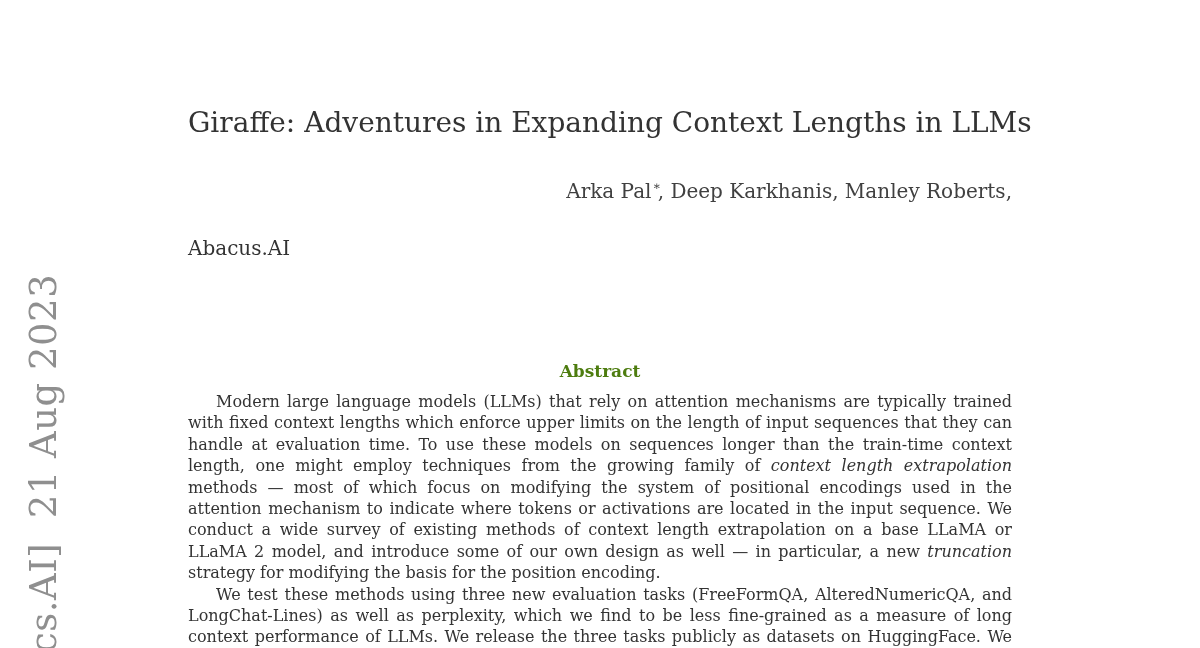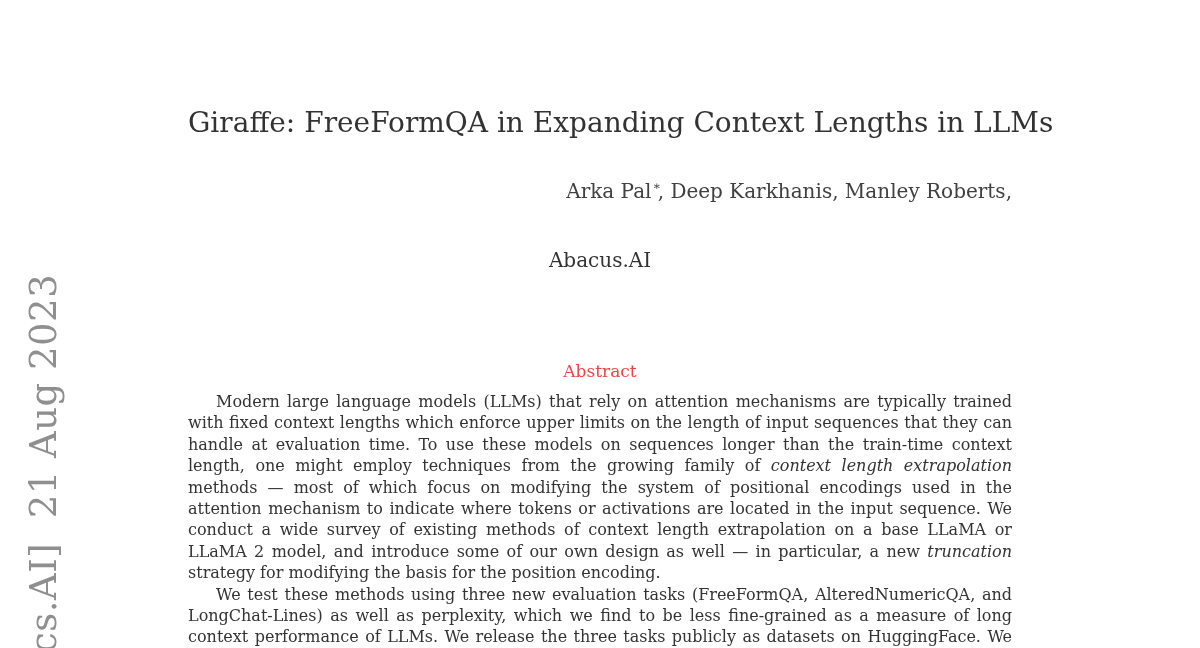--- a/index.html
+++ b/index.html
@@ -58,36 +58,35 @@
     color: #404040;
   }
   .authors sup {
     font-size: 60%;
     vertical-align: super;
     margin-left: 1px;
     margin-right: -3px;
   }
   .affiliation {
     position: absolute;
-    top: 248px;
+    top: 236px;
     left: 0;
     width: 100%;
-    text-align: center;
     font-size: 20px;
     color: #333333;
   }
   .abstract-heading {
     position: absolute;
     top: 361px;
     left: 0;
     width: 100%;
     text-align: center;
     font-size: 17px;
-    font-weight: normal;
-    color: #ef4444;
+    font-weight: bold;
+    color: #4d7c0f;
   }
   .abstract-body {
     position: absolute;
     top: 391px;
     left: 0;
     width: 824px;
     font-size: 16px;
     line-height: 21.4px;
     text-align: justify;
     color: #333333;
@@ -103,21 +102,21 @@
 </style>
 </head>
 <body>
 
 <div class="page">
 
   <div class="arxiv-stamp">[cs.AI]  21 Aug 2023</div>
 
   <div class="content">
 
-    <div class="paper-title">Giraffe: FreeFormQA in Expanding Context Lengths in LLMs</div>
+    <div class="paper-title">Giraffe: Adventures in Expanding Context Lengths in LLMs</div>
 
     <div class="authors">
       <span><span>Arka Pal</span><sup>∗</sup><span>, Deep Karkhanis, Manley Roberts,</span></span><br>
     </div>
 
     <div class="affiliation">Abacus.AI</div>
 
     <div class="abstract-heading">Abstract</div>
 
     <div class="abstract-body">

